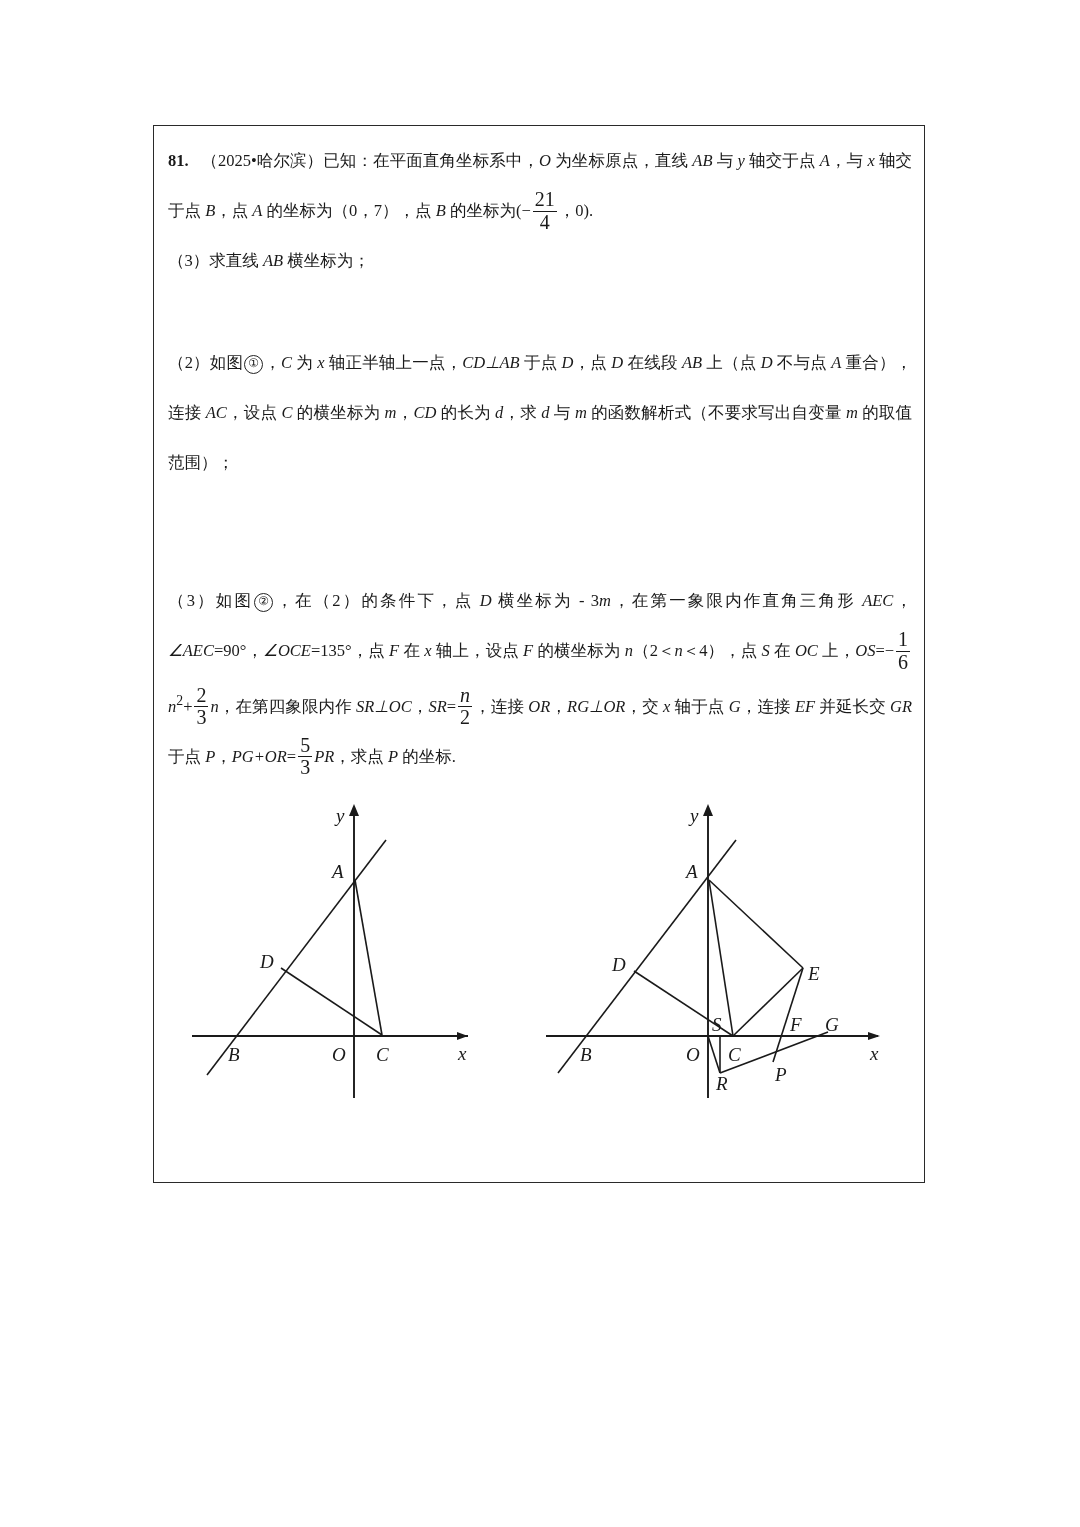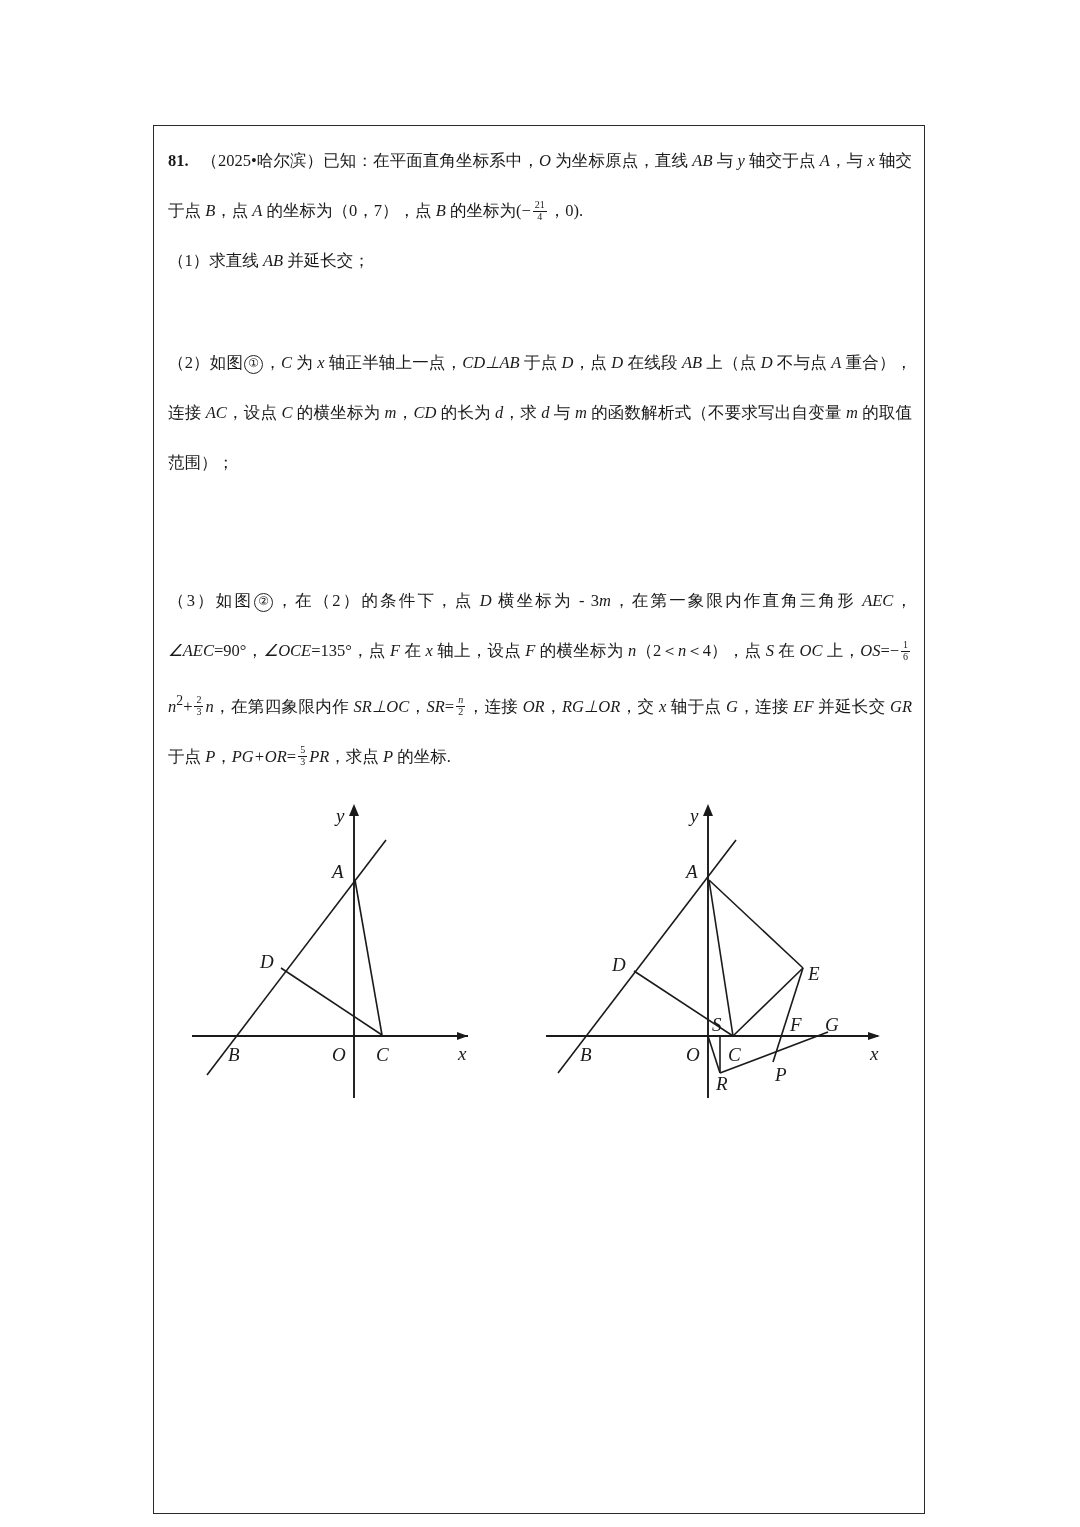--- a/index.html
+++ b/index.html
@@ -1,21 +1,21 @@
 <!DOCTYPE html>
 <html><head>
 <meta charset="utf-8">
 <style>
   html,body{margin:0;padding:0;background:#ffffff;}
   body{width:1080px;height:1527px;position:relative;
        font-family:"Liberation Serif","DejaVu Serif",serif;color:#1a1a1a;}
 
   .page-frame{
     position:absolute; left:153px; top:125px;
-    width:772px; height:1389px;
+    width:772px; height:1058px;
     border:1.5px solid #2a2a2a;
     box-sizing:border-box;
     background:#fff;
   }
 
   .content{
     position:absolute; left:14px; top:10px; right:12px;
     font-size:16.5px;
     line-height:50px;
   }
@@ -37,21 +37,21 @@
     border:1.2px solid #222;border-radius:50%;
     text-align:center;font-size:12px;font-style:normal;
     vertical-align:1px; margin:0 1px;
   }
 
   
   .frac{
     display:inline-block;
     vertical-align:middle;
     text-align:center;
-    font-size:10px;
+    font-size:20px;
     line-height:1.08;
     margin:0 2px;
     position:relative;
     top:-1px;
   }
   .frac .num{ display:block; padding:0 2px; }
   .frac .den{ display:block; padding:0 2px; border-top:1.1px solid #1a1a1a; }
 
   .figures{
     position:relative;
@@ -78,21 +78,21 @@
 
 <div class="page-frame">
   <div class="content">
 
     <p class="para">
       <span class="qnum">81.</span>
       &nbsp;&nbsp;<span>（2025•哈尔滨）</span><span>已知：在平面直角坐标系中，</span><span class="mi">O</span><span> 为坐标原点，直线 </span><span class="mi">AB</span><span> 与 </span><span class="mi">y</span><span> 轴交于点 </span><span class="mi">A</span><span>，与 </span><span class="mi">x</span><span> 轴交于点 </span><span class="mi">B</span><span>，点 </span><span class="mi">A</span><span> 的坐标为（0，7），点 </span><span class="mi">B</span><span> 的坐标为</span><span>(−</span><span class="frac"><span class="num">21</span><span class="den">4</span></span><span>，0).</span>
     </p>
 
     <p class="para">
-      <span>（1）求直线 </span><span class="mi">AB</span><span> 并延长交；</span>
+      <span>（3）求直线 </span><span class="mi">AB</span><span> 横坐标为；</span>
     </p>
 
     <div class="spacer-lg"></div>
 
     <p class="para">
       <span>（2）如图</span><span class="circled">①</span><span>，</span><span class="mi">C</span><span> 为 </span><span class="mi">x</span><span> 轴正半轴上一点，</span><span class="mi">CD⊥AB</span><span> 于点 </span><span class="mi">D</span><span>，点 </span><span class="mi">D</span><span> 在线段 </span><span class="mi">AB</span><span> 上（点 </span><span class="mi">D</span><span> 不与点 </span><span class="mi">A</span><span> 重合），连接 </span><span class="mi">AC</span><span>，设点 </span><span class="mi">C</span><span> 的横坐标为 </span><span class="mi">m</span><span>，</span><span class="mi">CD</span><span> 的长为 </span><span class="mi">d</span><span>，求 </span><span class="mi">d</span><span> 与 </span><span class="mi">m</span><span> 的函数解析式（不要求写出自变量 </span><span class="mi">m</span><span> 的取值范围）；</span>
     </p>
 
     <div class="spacer-xl"></div>
 

